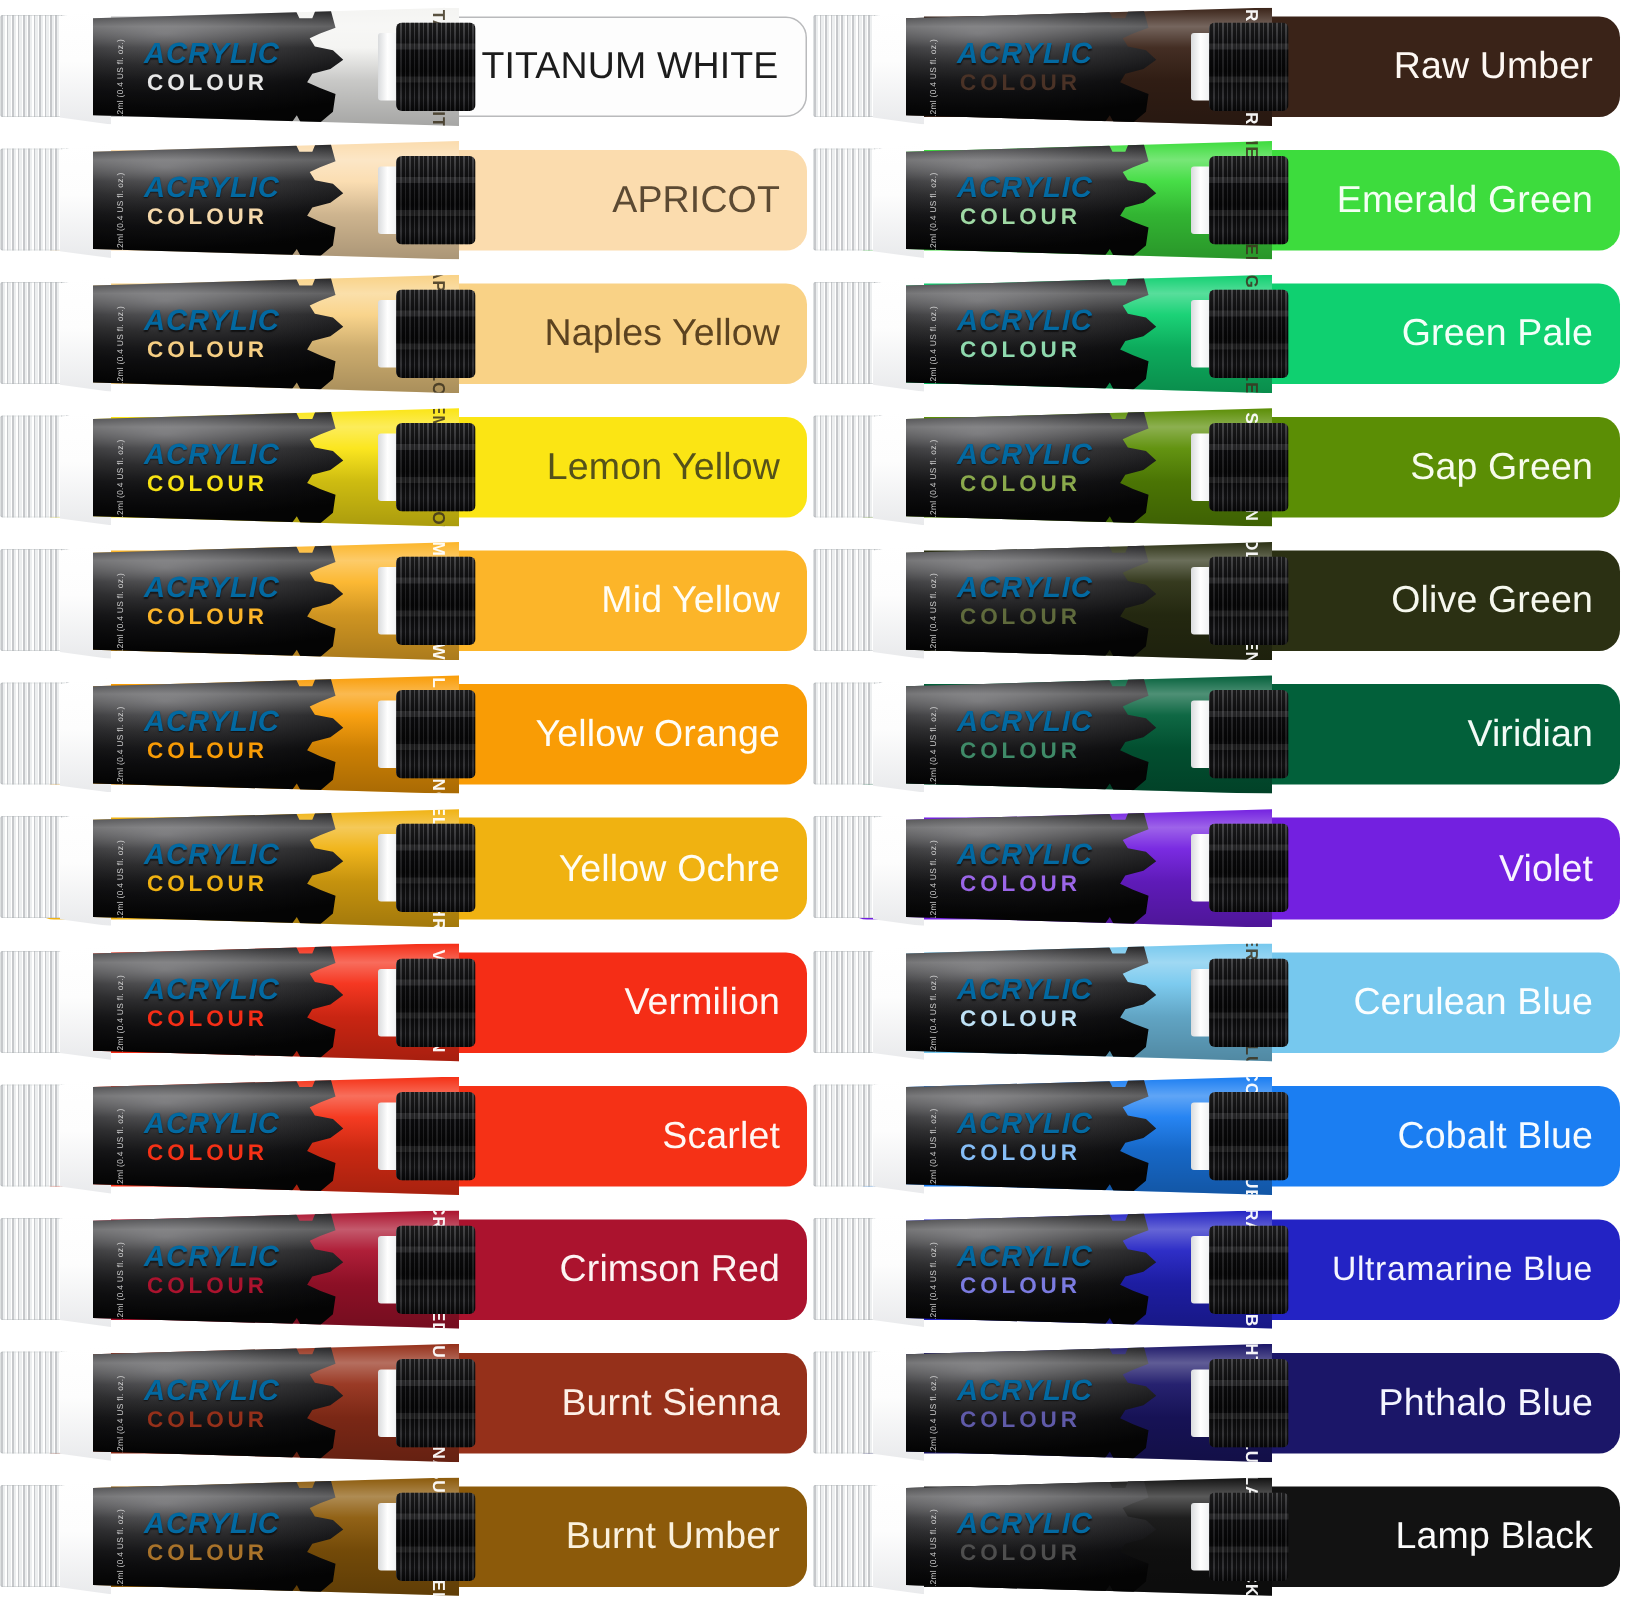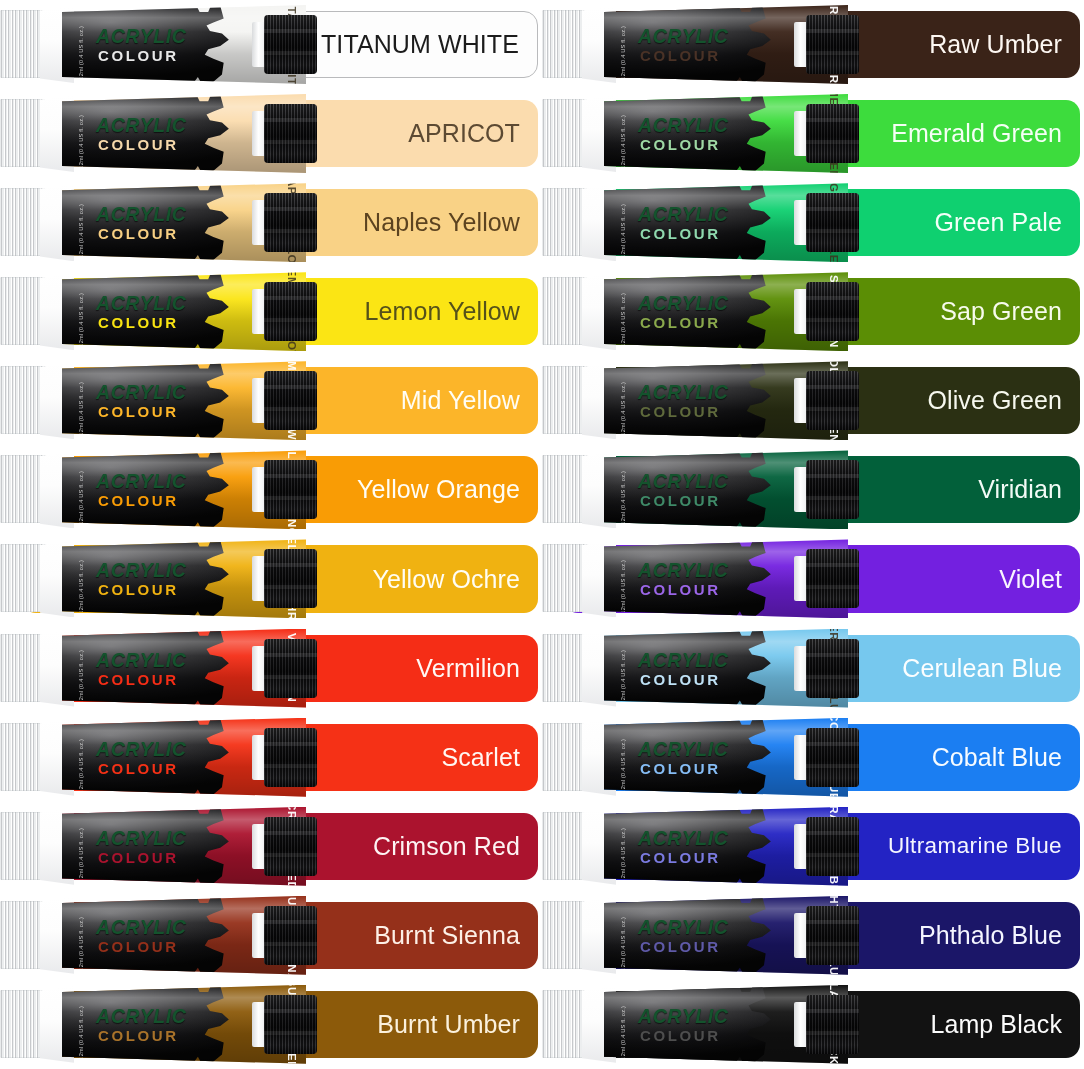--- a/index.html
+++ b/index.html
@@ -96,21 +96,21 @@
       0% 0%, 78% 0%,
       80% 9%, 85% 9%, 86.5% 1%, 92% 1%,
       94% 17%, 88% 22%, 84% 26%, 86% 33%,
       93% 36%, 97% 44%, 92% 52%, 85% 56%,
       83% 63%, 88% 68%, 94% 73%, 93% 88%,
       87% 99%, 81% 99%, 79% 91%, 76% 100%,
       0% 100%);
   }
   .acrylic{
     position:absolute;left:34px;top:22px;
-    color:#14532d;font-weight:bold;font-style:italic;
+    color:#0369a1;font-weight:bold;font-style:italic;
     font-size:19.5px;letter-spacing:.6px;line-height:1;
     text-shadow:0 1px 1px rgba(0,0,0,.6);
   }
   .colourword{
     position:absolute;left:36px;top:43px;
     font-weight:bold;font-size:15px;letter-spacing:2.6px;line-height:1;
   }
   .volume{
     position:absolute;left:16px;top:21px;
     color:#d8d8d8;font-size:5.6px;letter-spacing:.2px;

